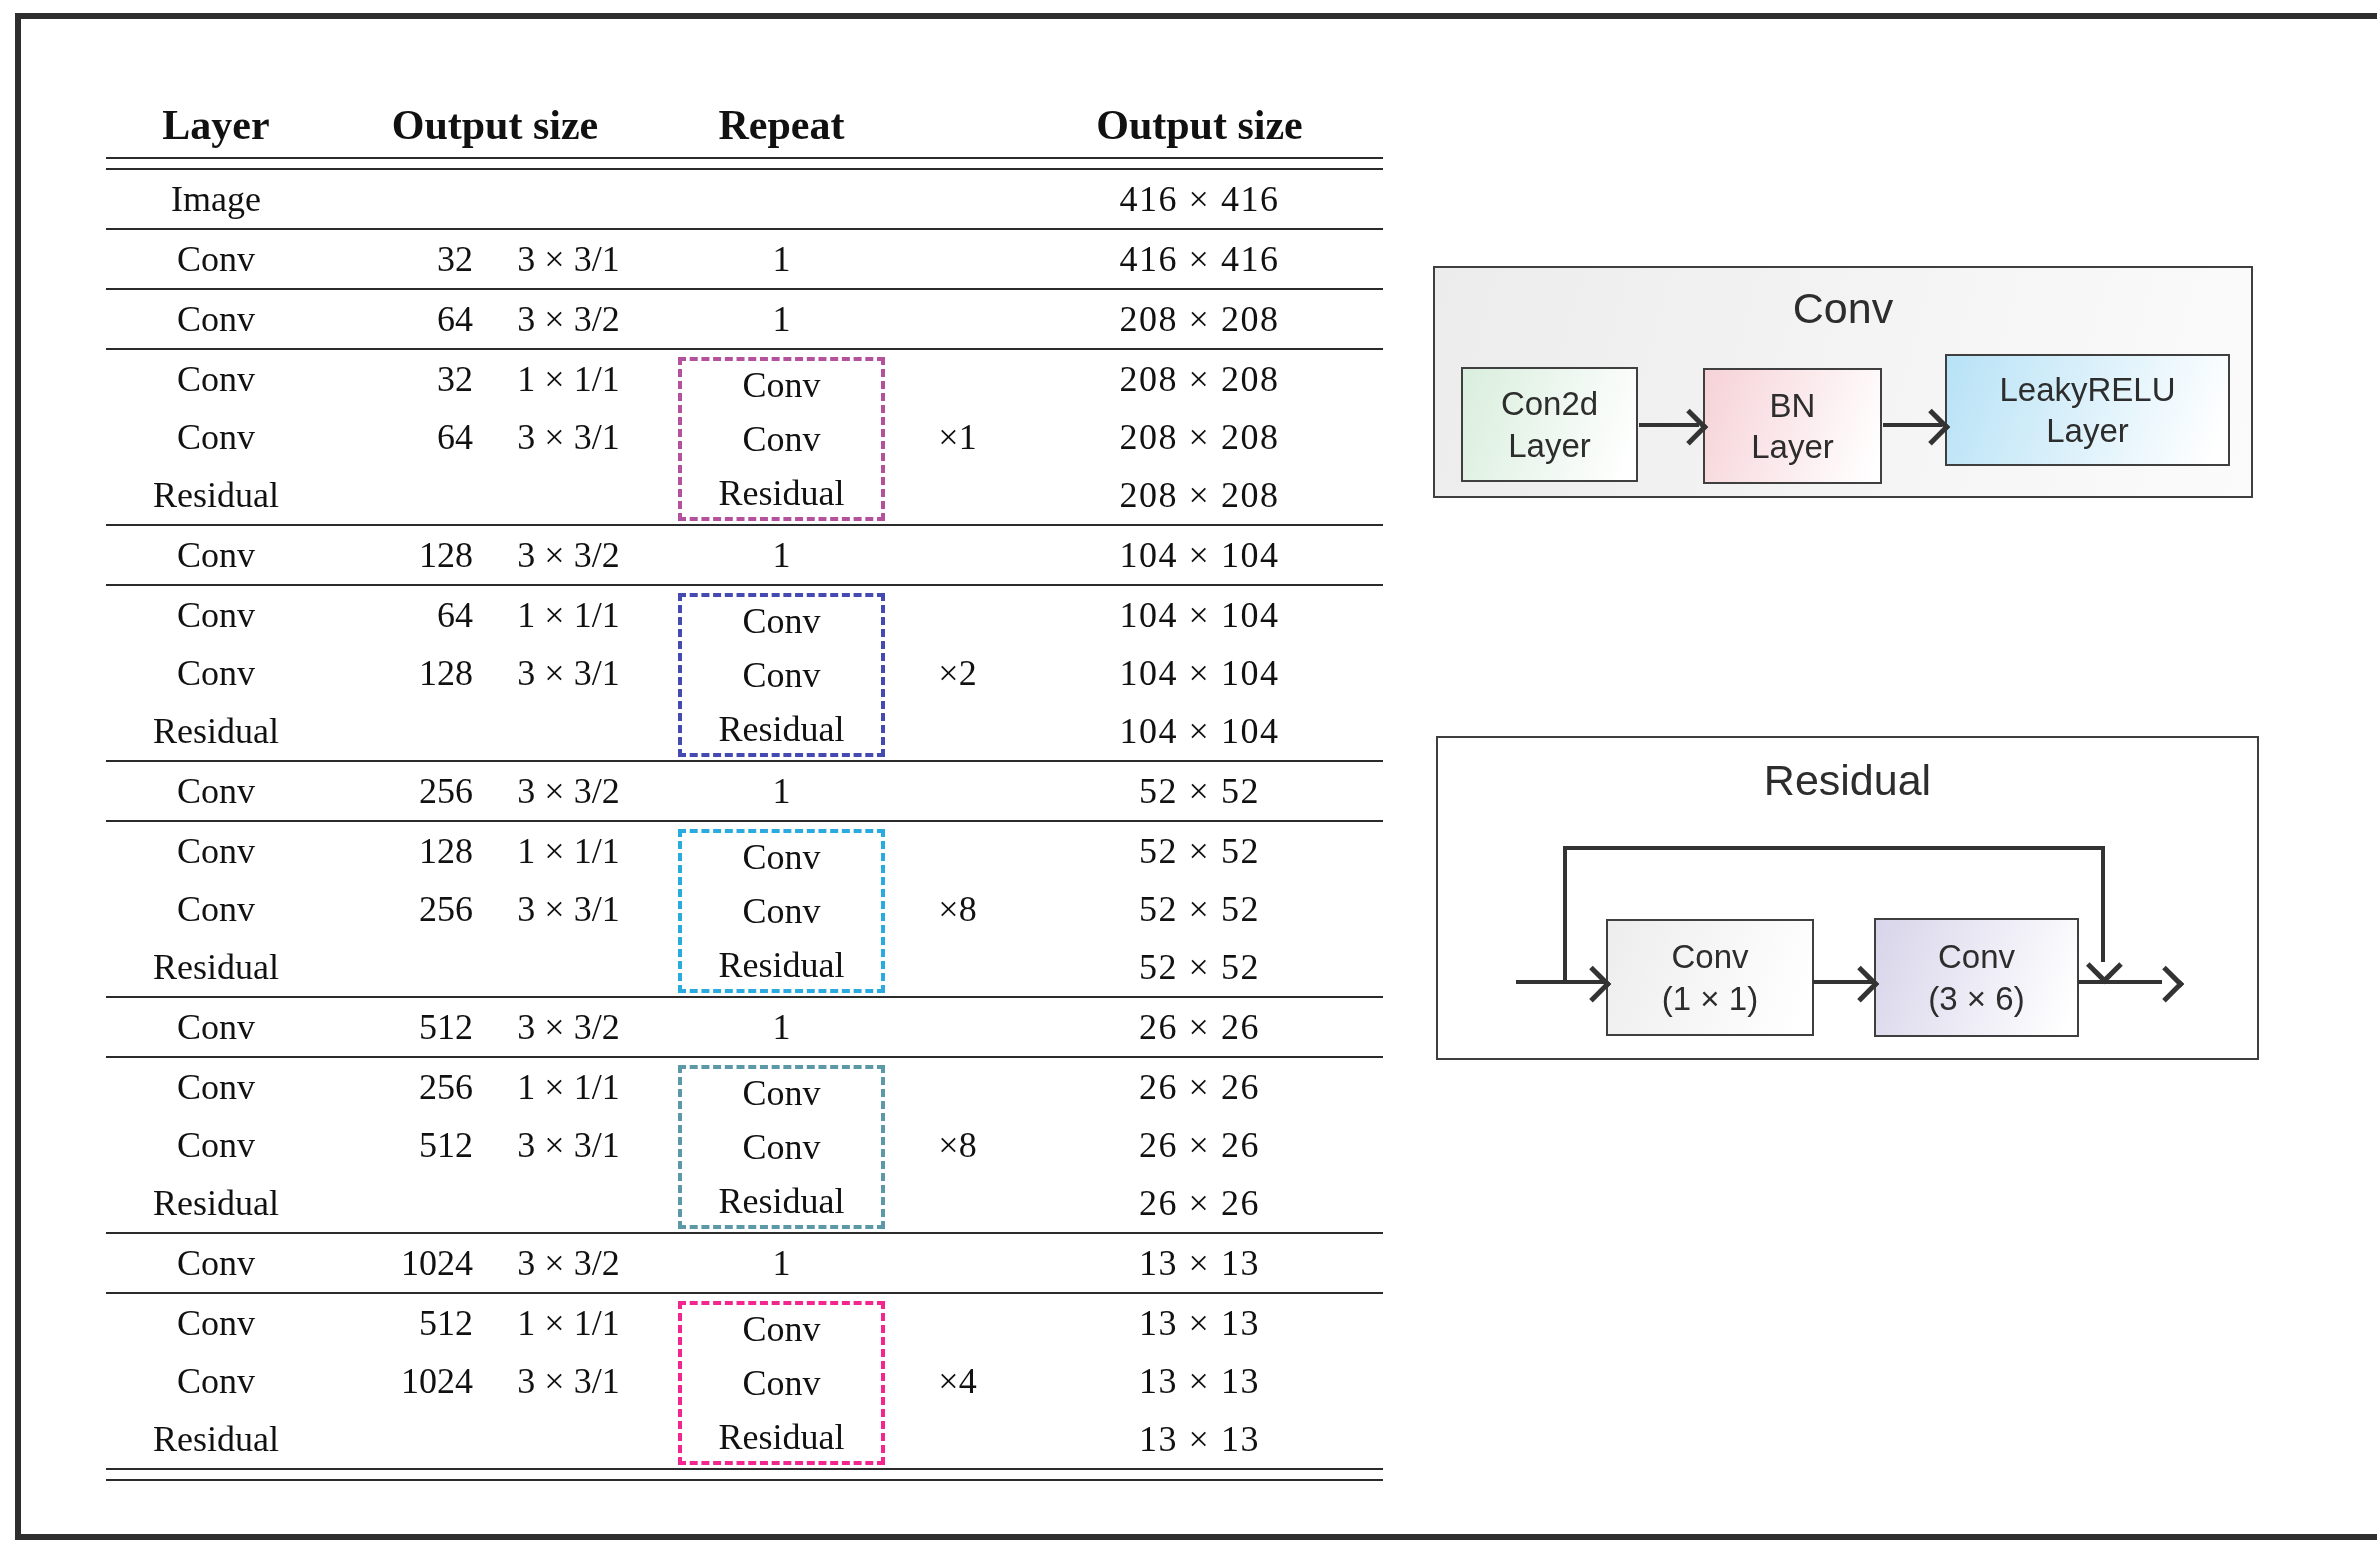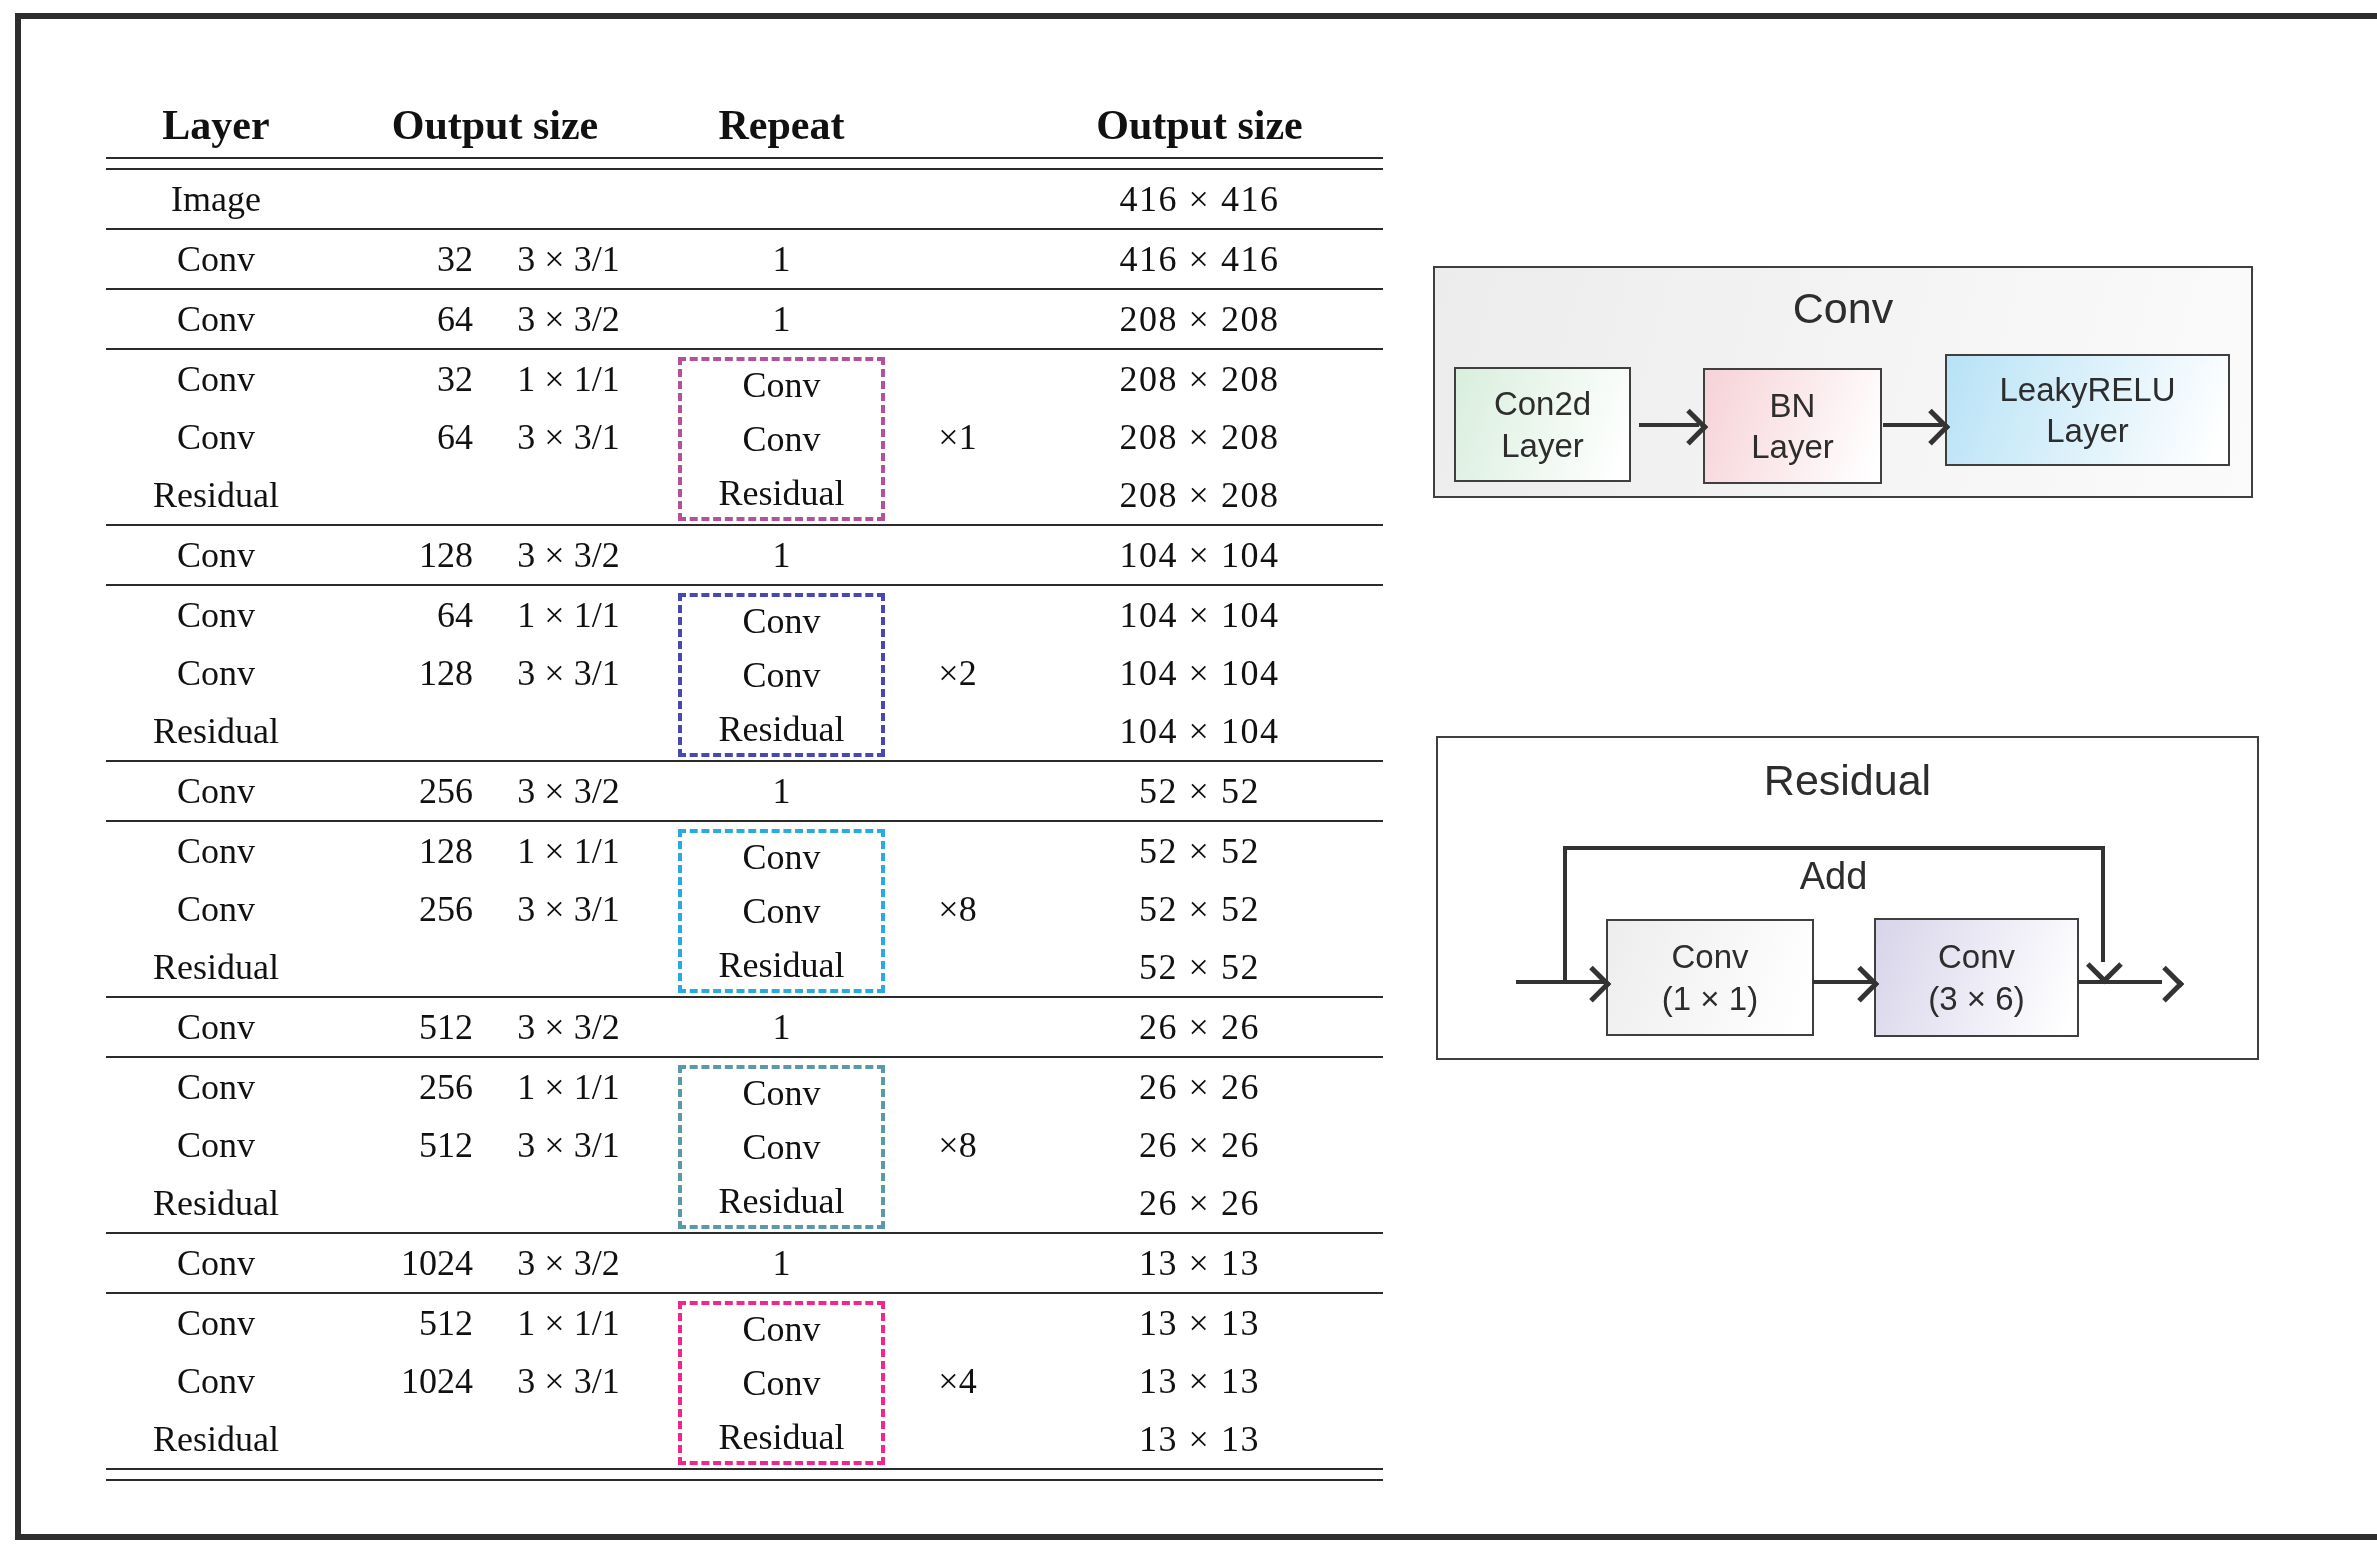--- a/index.html
+++ b/index.html
@@ -265,21 +265,21 @@
       <td class="c6">13 × 13</td>
     </tr>
     <tr class="dbl">
           <td colspan="6"></td>
         </tr>
   </tbody>
     </table>
 
   <div class="dg conv-dg">
     <div class="dg-title" style="top:16px;">Conv</div>
-    <div class="gbox" style="left: 19px; top: 99px; width: 177px; height: 115px; --tint: #d9eedd;">
+    <div class="gbox" style="left: 26px; top: 99px; width: 177px; height: 115px; --tint: #d9eedd;">
       <span>Con2d</span>
       <span>Layer</span>
     </div>
     <div class="gbox" style="left: 268px; top: 100px; width: 179px; height: 116px; --tint: #f6d2d7;">
       <span>BN</span>
       <span>Layer</span>
     </div>
     <div class="gbox" style="left: 510px; top: 86px; width: 285px; height: 112px; --tint: #b7e2f6;">
       <span>LeakyRELU</span>
       <span>Layer</span>
@@ -290,21 +290,20 @@
     <div class="chev r" style="left:484px;top:146px;"></div>
   </div>
 
   <div class="dg res-dg">
     <div class="dg-title" style="top:17.6px;">Residual</div>
 
     <div class="hline" style="left:125px;top:108px;width:541px;"></div>
     <div class="vline" style="left:125px;top:108px;height:136px;"></div>
     <div class="vline" style="left:663px;top:108px;height:116px;"></div>
     <div class="chev d" style="left:654px;top:215px;"></div>
-    <div class="add-label" style="left:125px;top:117px;width:541px;">Add</div>
 
     <div class="gbox" style="left: 168px; top: 181px; width: 208px; height: 117px; --tint: #ededed;">
       <span>Conv</span>
       <span>(1 × 1)</span>
     </div>
     <div class="gbox" style="left: 436px; top: 180px; width: 205px; height: 119px; --tint: #d8d4ea;">
       <span>Conv</span>
       <span>(3 × 6)</span>
     </div>
 

